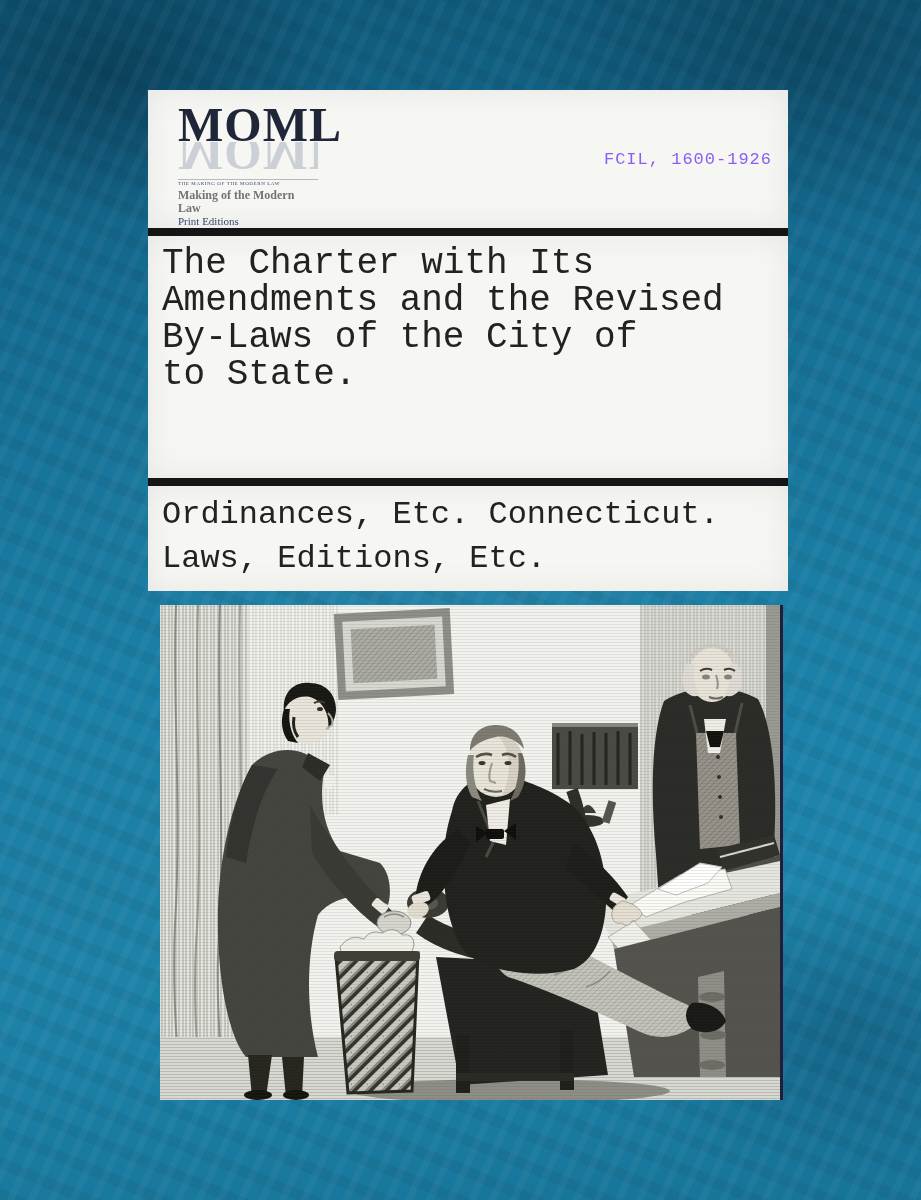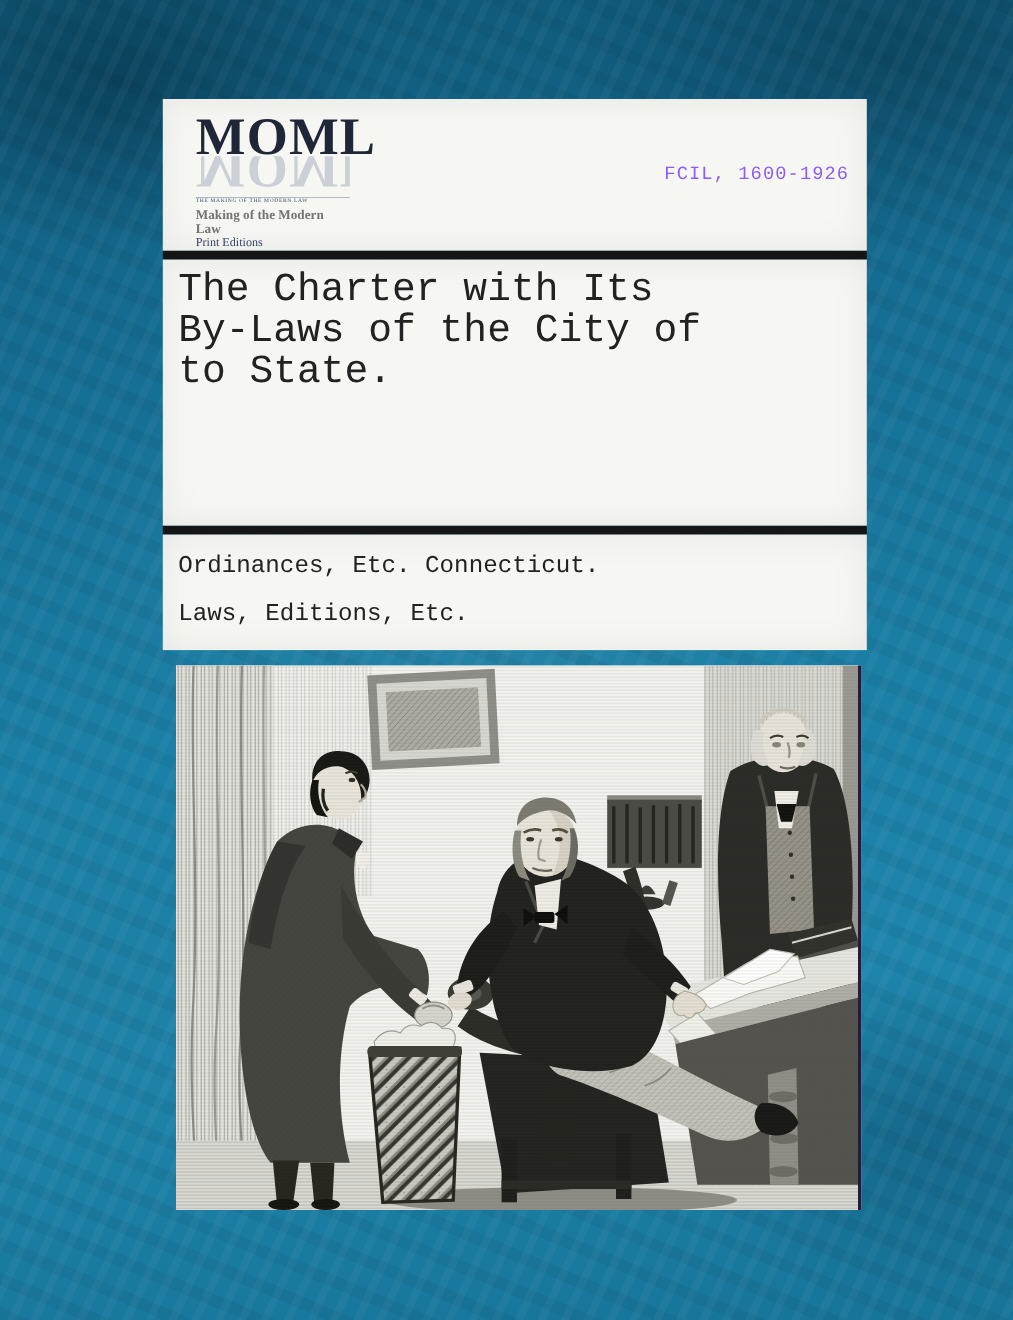--- a/index.html
+++ b/index.html
@@ -22,21 +22,21 @@
   .header-panel{top:90px;height:138px;}
   .divider{position:absolute;left:148px;width:640px;height:8px;background:#151515;}
   .divider-1{top:228px;}
   .divider-2{top:478px;}
   .title-panel{top:236px;height:242px;padding:0;box-sizing:border-box;}
   .author-panel{top:486px;height:105px;}
   .mono{font-family:"Liberation Mono","DejaVu Sans Mono",monospace;color:#222;font-weight:500;}
   .title-text{padding:9px 10px 0 14px;}
   .title-line{font-size:36px;line-height:37px;white-space:pre;}
   .author-text{padding:7px 10px 0 14px;}
-  .author-line{font-size:22px;line-height:44px;white-space:pre;}
+  .author-line{font-size:32px;line-height:44px;white-space:pre;}
   .collection{
     position:absolute;right:16px;top:50%;transform:translateY(-50%);
     font-size:17px;letter-spacing:1px;color:#8b5cf6;
   }
   .logo{position:absolute;left:30px;top:12px;width:140px;text-align:left;
         font-family:"Liberation Serif","DejaVu Serif",serif;}
   .logo-main{font-size:48px;line-height:46px;font-weight:700;color:#1f2638;letter-spacing:1px;}
   .logo-reflection{font-size:48px;line-height:46px;font-weight:700;letter-spacing:1px;
     color:#a9b2c0;opacity:.55;transform:scaleY(-1);height:34px;overflow:hidden;margin-top:-6px;}
   .logo-micro{font-size:5px;letter-spacing:.6px;color:#39496b;white-space:nowrap;overflow:hidden;
@@ -63,20 +63,21 @@
       <div class="logo-edition">Print Editions</div>
     </div>
     <div class="collection mono">FCIL, 1600-1926</div>
   </div>
 
   <div class="divider divider-1"></div>
 
   <div class="panel title-panel">
     <div class="title-text">
       <div class="title-line mono">The Charter with Its</div>
+      <div class="title-line mono">Amendments and the Revised</div>
       <div class="title-line mono">By-Laws of the City of</div>
       <div class="title-line mono">to State.</div>
     </div>
   </div>
 
   <div class="divider divider-2"></div>
 
   <div class="panel author-panel">
     <div class="author-text">
       <div class="author-line mono">Ordinances, Etc. Connecticut.</div>

